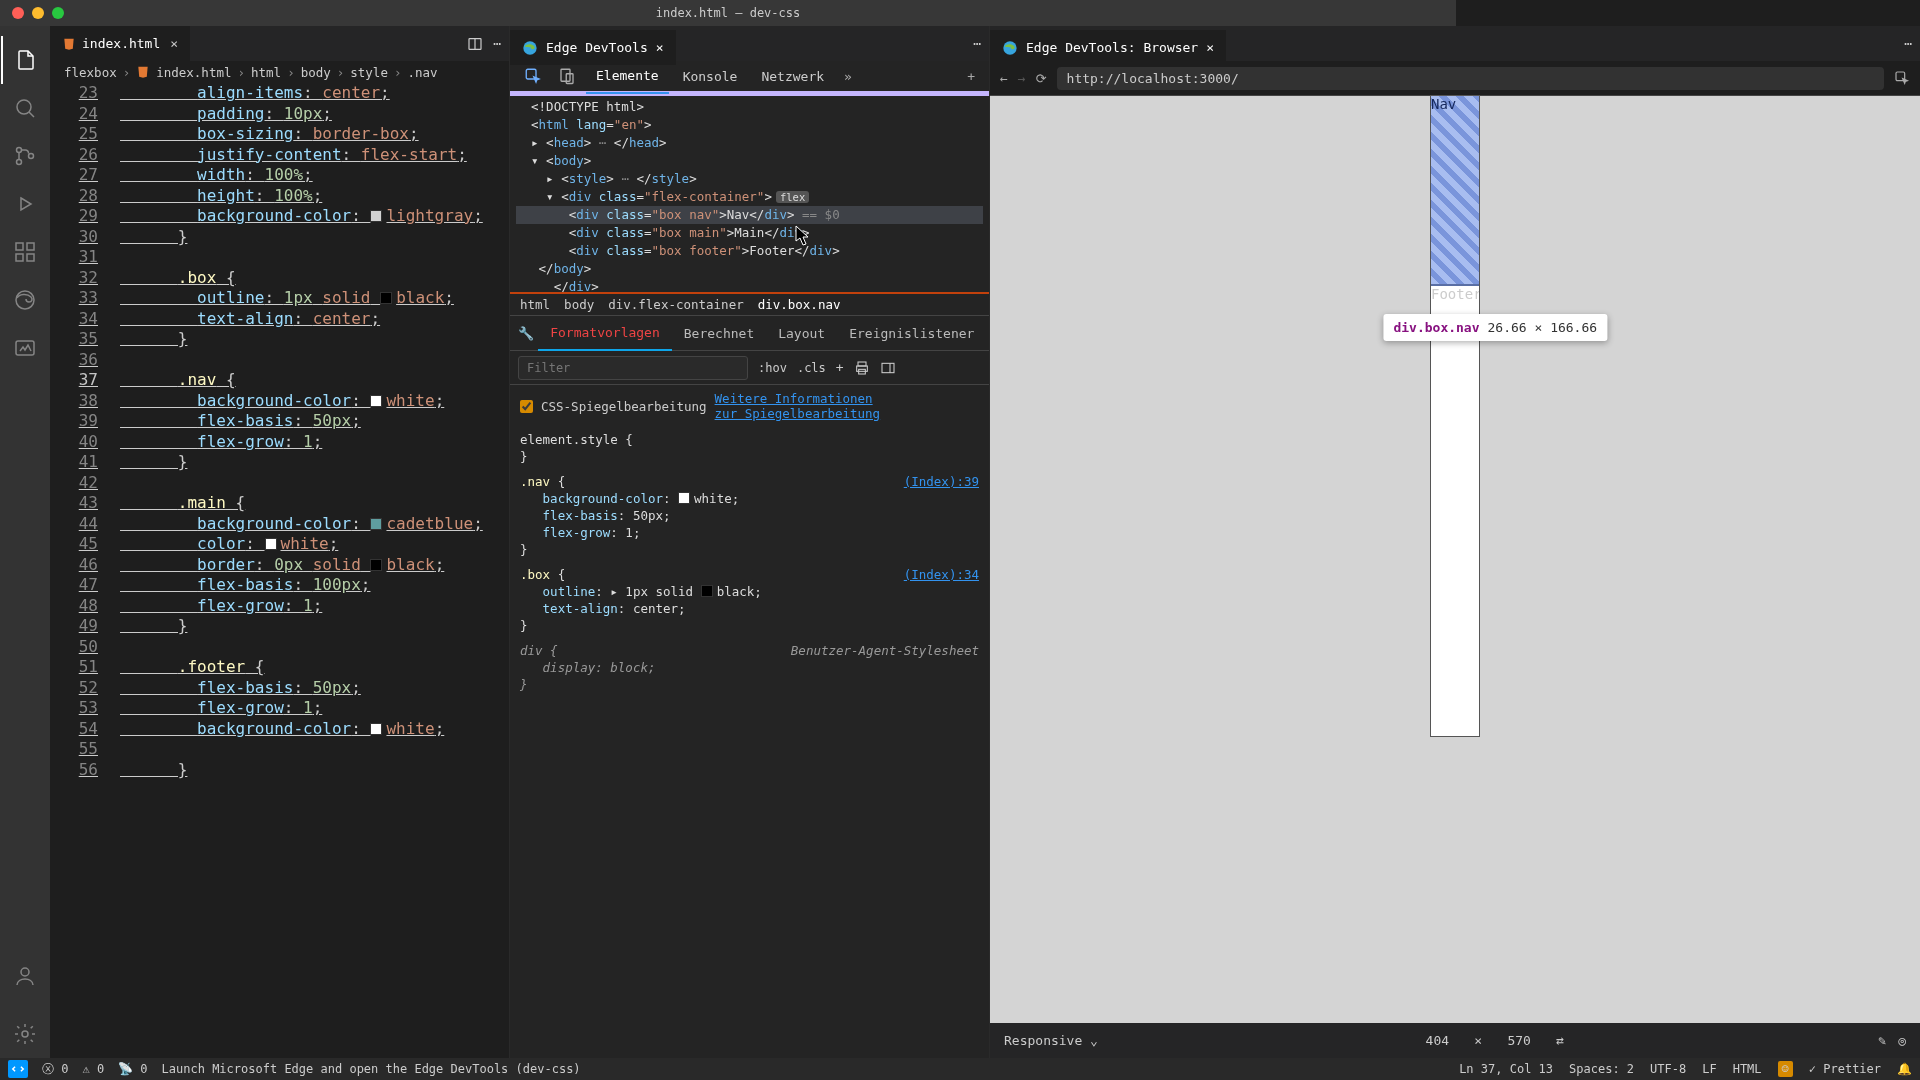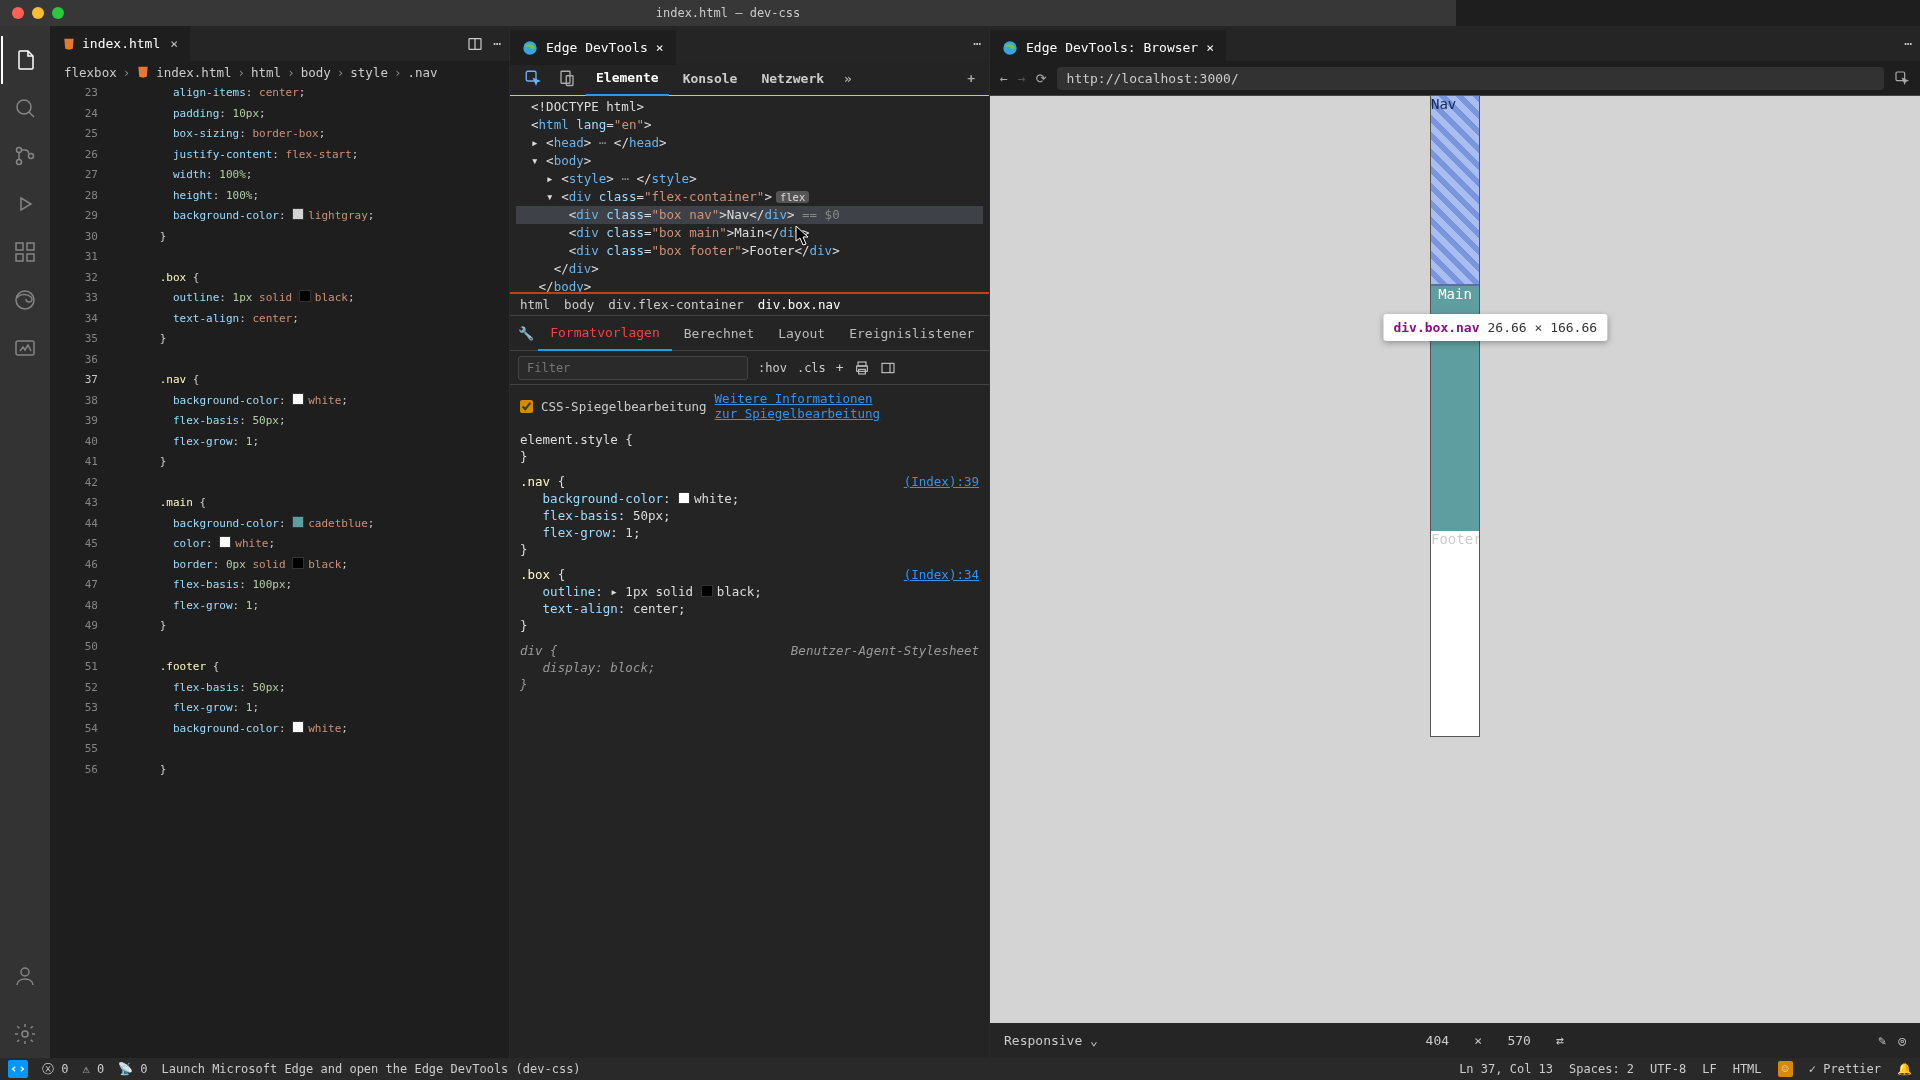--- a/index.html
+++ b/index.html
@@ -22,36 +22,36 @@
 
 
 .editor-col { display: flex; flex-direction: column; background: #1e1e1e; border-right: 1px solid #2a2a2a; }
 .tabs { height: 35px; background: #252526; display: flex; align-items: center; }
 .tab { height: 35px; padding: 0 12px; display: flex; align-items: center; gap: 6px; font-size: 13px; color: #fff; background: #1e1e1e; border-right: 1px solid #252526;}
 .tab-icon { width: 14px; height: 14px; color: #e37933; }
 .tab .close { color: #ccc; margin-left: 4px; }
 .tabs-right { margin-left: auto; display: flex; padding-right: 8px; gap: 10px; color: #ccc; }
 .breadcrumbs { height: 22px; padding: 0 14px; font-size: 12.5px; color: #ccc; display: flex; align-items: center; gap: 6px; }
 .breadcrumbs .chev { color: #888; }
-.code-area { flex: 1; display: flex; font-family: Menlo, monospace; font-size: 11px; line-height: 20.5px; overflow: hidden; }
+.code-area { flex: 1; display: flex; font-family: Menlo, monospace; font-size: 16px; line-height: 20.5px; overflow: hidden; text-decoration: underline; }
 .gutter { width: 70px; text-align: right; color: #858585; padding-right: 22px;}
 .gutter div.active { color: #c6c6c6; font-weight: 500;}
 .code { flex: 1; white-space: pre; }
 .code-line { height: 20.5px; }
 .sel { color: #fef9c3; }
 .prop { color: #9cdcfe; }
 .val { color: #ce9178; }
 .num { color: #b5cea8; }
 .col-swatch { display: inline-block; width: 12px; height: 12px; vertical-align: -1px; margin-right: 4px; border: 1px solid #333; }
 
 
 .devtools-col { display: flex; flex-direction: column; background: #242424; border-right: 1px solid #2a2a2a; }
 .devtools-col .tabs { background: #252526; }
 .dt-tab { height: 35px; padding: 0 12px; display: flex; align-items: center; gap: 8px; color: #fff; background: #1e1e1e; margin-top: 8px; }
-.dt-tabbar { height: 35px; display: flex; align-items: center; padding: 0 8px; gap: 4px; color: #ccc; border-bottom: 1px solid #c4b5fd; font-weight: bold; }
+.dt-tabbar { height: 35px; display: flex; align-items: center; padding: 0 8px; gap: 4px; color: #ccc; border-bottom: 5px solid #c4b5fd; }
 .dt-tabbar .ticon { padding: 4px 6px; color: #aaa; }
 .dt-tabbar .ticon.active { color: #70b0ff; }
 .dt-tabbar .tlabel { padding: 0 10px; height: 35px; display: flex; align-items: center; font-size: 13px; }
 .dt-tabbar .tlabel.active { border-bottom: 2px solid #3393ef; color: #fff; }
 .dom-tree { height: 198px; font-family: Menlo, monospace; font-size: 12.5px; line-height: 18px; padding: 2px 6px; color: #ddd; overflow: hidden; position: relative; border-bottom: 2px solid #c2410c;}
 .dom-tree .line { white-space: pre; }
 .dom-tree .line.sel-line { background: rgba(83,89,100,0.55); }
 .tag-n { color: #6fb4e8; }
 .attr-n { color: #9cdcfe; }
 .attr-v { color: #ce9178; }
@@ -285,22 +285,22 @@
     <div class="dom-tree">
 <div class="line">  &lt;!DOCTYPE html&gt;</div>
 <div class="line">  &lt;<span class="tag-n">html</span> <span class="attr-n">lang</span>=<span class="attr-v">"en"</span>&gt;</div>
 <div class="line">  ▸ &lt;<span class="tag-n">head</span>&gt;<span class="grey"> ⋯ </span>&lt;/<span class="tag-n">head</span>&gt;</div>
 <div class="line">  ▾ &lt;<span class="tag-n">body</span>&gt;</div>
 <div class="line">    ▸ &lt;<span class="tag-n">style</span>&gt;<span class="grey"> ⋯ </span>&lt;/<span class="tag-n">style</span>&gt;</div>
 <div class="line">    ▾ &lt;<span class="tag-n">div</span> <span class="attr-n">class</span>=<span class="attr-v">"flex-container"</span>&gt;<span class="badge">flex</span></div>
 <div class="line sel-line">       &lt;<span class="tag-n">div</span> <span class="attr-n">class</span>=<span class="attr-v">"box nav"</span>&gt;Nav&lt;/<span class="tag-n">div</span>&gt; <span class="grey">== $0</span></div>
 <div class="line">       &lt;<span class="tag-n">div</span> <span class="attr-n">class</span>=<span class="attr-v">"box main"</span>&gt;Main&lt;/<span class="tag-n">div</span>&gt;</div>
 <div class="line">       &lt;<span class="tag-n">div</span> <span class="attr-n">class</span>=<span class="attr-v">"box footer"</span>&gt;Footer&lt;/<span class="tag-n">div</span>&gt;</div>
+<div class="line">   &lt;/<span class="tag-n">body</span>&gt;</div>
 <div class="line">     &lt;/<span class="tag-n">div</span>&gt;</div>
-<div class="line">   &lt;/<span class="tag-n">body</span>&gt;</div>
     </div>
     <div class="crumb">
       <span>html</span>
       <span>body</span>
       <span>div.flex-container</span>
       <span class="active">div.box.nav</span>
     </div>
     <div class="styles-tabs">
       <span style="color:#aaa;margin-right:4px">🔧</span>
       <span class="stlabel active">Formatvorlagen</span>
@@ -383,21 +383,20 @@
       <span>
           <svg width="16" height="16" viewBox="0 0 24 24" fill="none" stroke="currentColor" stroke-width="1.8">
             <rect x="3" y="3" width="13" height="13" rx="2"></rect>
             <path d="m13 13 7 3-3 1-1 3-3-7z" fill="currentColor"></path>
           </svg>
         </span>
     </div>
     <div class="preview-area">
       <div class="phone">
         <div class="navb">Nav</div>
-        <div class="mainb">Main</div>
         <div class="footb">Footer</div>
       </div>
       <div class="tooltip">
         <b>div.box.nav</b>
         <span>26.66 × 166.66</span>
       </div>
     </div>
     <div class="device-row">
       <span><span>Responsive</span> ⌄</span>
       <span style="flex:1"></span>

